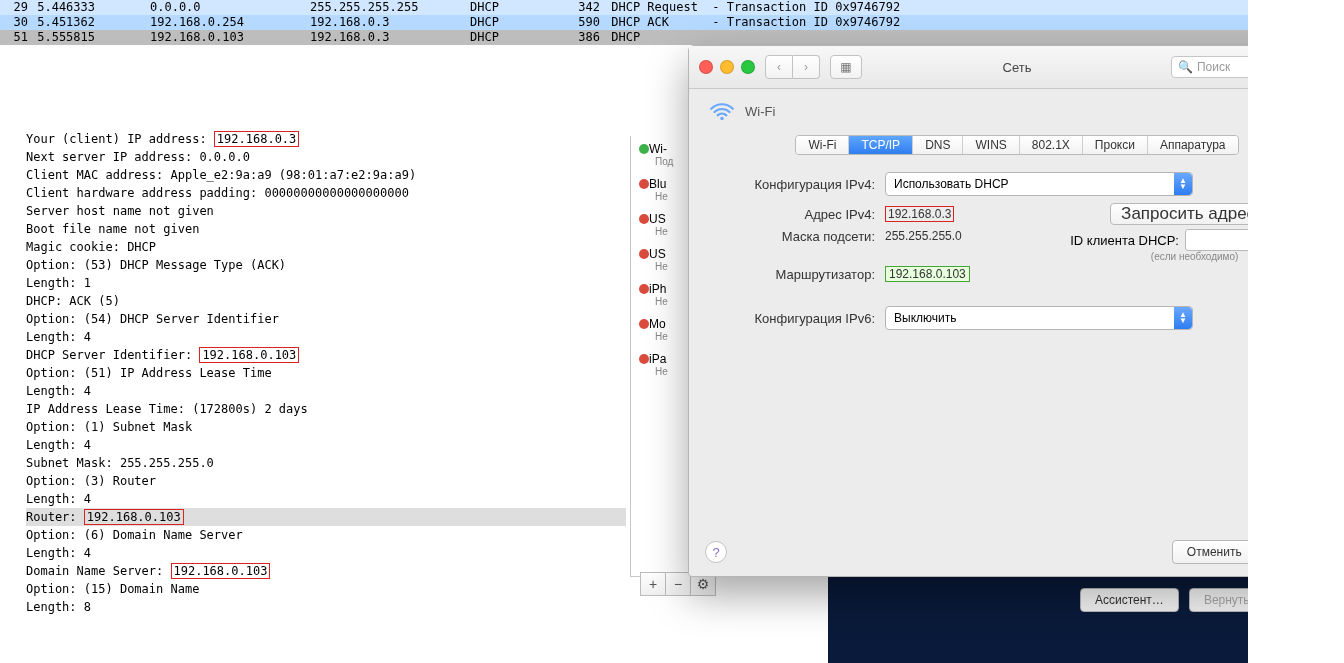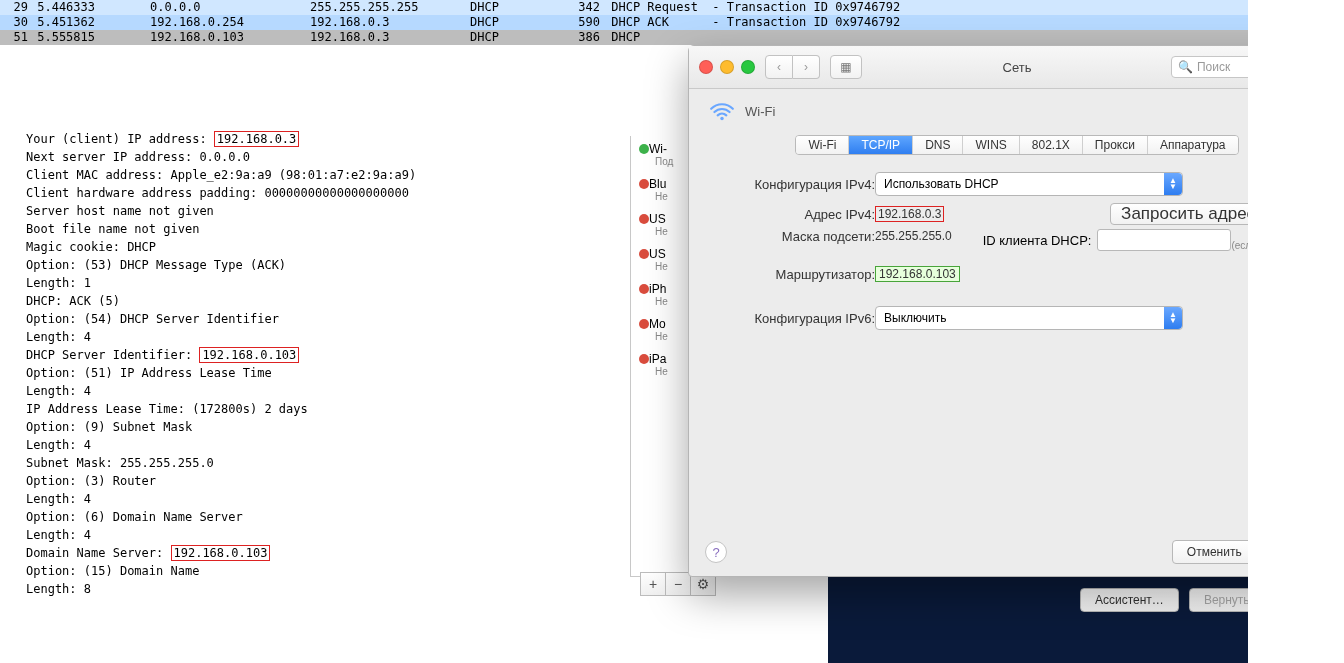--- a/index.html
+++ b/index.html
@@ -55,28 +55,28 @@
   .search{ margin-left:auto; width:150px; height:20px; border:1px solid #c6c6c6; border-radius:4px; background:#fff; display:flex; align-items:center; padding:0 6px; color:#9a9a9a; gap:4px;}
   .sheet .header2{ padding:12px 20px 8px; display:flex; align-items:center; gap:10px;}
   .wifi-icon{ width:26px; height:20px; }
   .wifi-icon svg{ width:26px; height:20px;}
   .tabs{ display:flex; margin:6px auto 14px; width:fit-content; border:1px solid #b9b9b9; border-radius:4px; overflow:hidden;}
   .tabs .tab{ padding:2px 12px; font-size:12px; background:linear-gradient(#ffffff,#f2f2f2); border-right:1px solid #cfcfcf; color:#333;}
   .tabs .tab:last-child{ border-right:none;}
   .tabs .tab.active{ background:linear-gradient(#5ea6ff,#2f7ef0); color:#fff;}
 
   .form{ padding:0 26px; font-size:13px;}
-  .form .frow{ display:flex; align-items:center; height:30px; }
+  .form .frow{ display:flex; align-items:center; height:30px; gap:10px;}
   .form .lab{ width:160px; text-align:right; color:#333;}
   .select{ flex:1; max-width:290px; height:22px; border:1px solid #b5b5b5; border-radius:4px; background:#fff; position:relative; display:flex; align-items:center; padding:0 8px; font-size:12px;}
   .select .carets{ position:absolute; right:0; top:0; bottom:0; width:18px; background:linear-gradient(#6aa8ff,#2e7df0); border-radius:0 4px 4px 0; display:flex; flex-direction:column; align-items:center; justify-content:center; color:#fff; font-size:8px; line-height:6px;}
   .valtext{ font-size:12px; color:#333; }
   .greenbox{ border:1px solid #48a43a; background:#e7ffdc; padding:0 3px;}
   .mac-btn.small{ height:20px; padding:0 10px; font-size:17px;}
-  .rhs{ margin-left:auto; display:flex; flex-direction:row; align-items:flex-end;}
+  .rhs{ margin-left:auto; display:flex; flex-direction:column; align-items:center;}
   .inputtxt{ width:128px; height:18px; border:1px solid #b8b8b8; background:#fff; border-radius:3px;}
   .hint{ font-size:10px; color:#888;}
 
   .sheet .footer{ position:absolute; bottom:12px; left:0; right:0; display:flex; align-items:center; padding:0 16px;}
   .help{ width:20px;height:20px;border-radius:50%;border:1px solid #c4c4c4;background:#fff;color:#8a6fbf;display:flex;align-items:center;justify-content:center;font-size:13px;}
   .footer .spacer{flex:1;}
 </style>
 </head>
 <body>
 <div class="screen">
@@ -103,25 +103,26 @@
   <div>Magic cookie: DHCP</div>
   <div>Option: (53) DHCP Message Type (ACK)</div>
   <div>   Length: 1</div>
   <div>   DHCP: ACK (5)</div>
   <div>Option: (54) DHCP Server Identifier</div>
   <div>   Length: 4</div>
   <div><span>   DHCP Server Identifier: </span><span class="redbox">192.168.0.103</span></div>
   <div>Option: (51) IP Address Lease Time</div>
   <div>   Length: 4</div>
   <div>   IP Address Lease Time: (172800s) 2 days</div>
-  <div>Option: (9) Subnet Mask</div>
+  <div>Option: (1) Subnet Mask</div>
   <div>   Length: 4</div>
   <div>   Subnet Mask: 255.255.255.0</div>
   <div>Option: (3) Router</div>
   <div>   Length: 4</div>
+  <div class="sel"><span>   Router: </span><span class="redbox">192.168.0.103</span></div>
   <div>Option: (6) Domain Name Server</div>
   <div>   Length: 4</div>
   <div><span>   Domain Name Server: </span><span class="redbox">192.168.0.103</span></div>
   <div>Option: (15) Domain Name</div>
   <div>   Length: 8</div>
 </div>
 
 <div class="netwin-hint-sidebar" id="nwside">
       <div>
         <div class="item">

